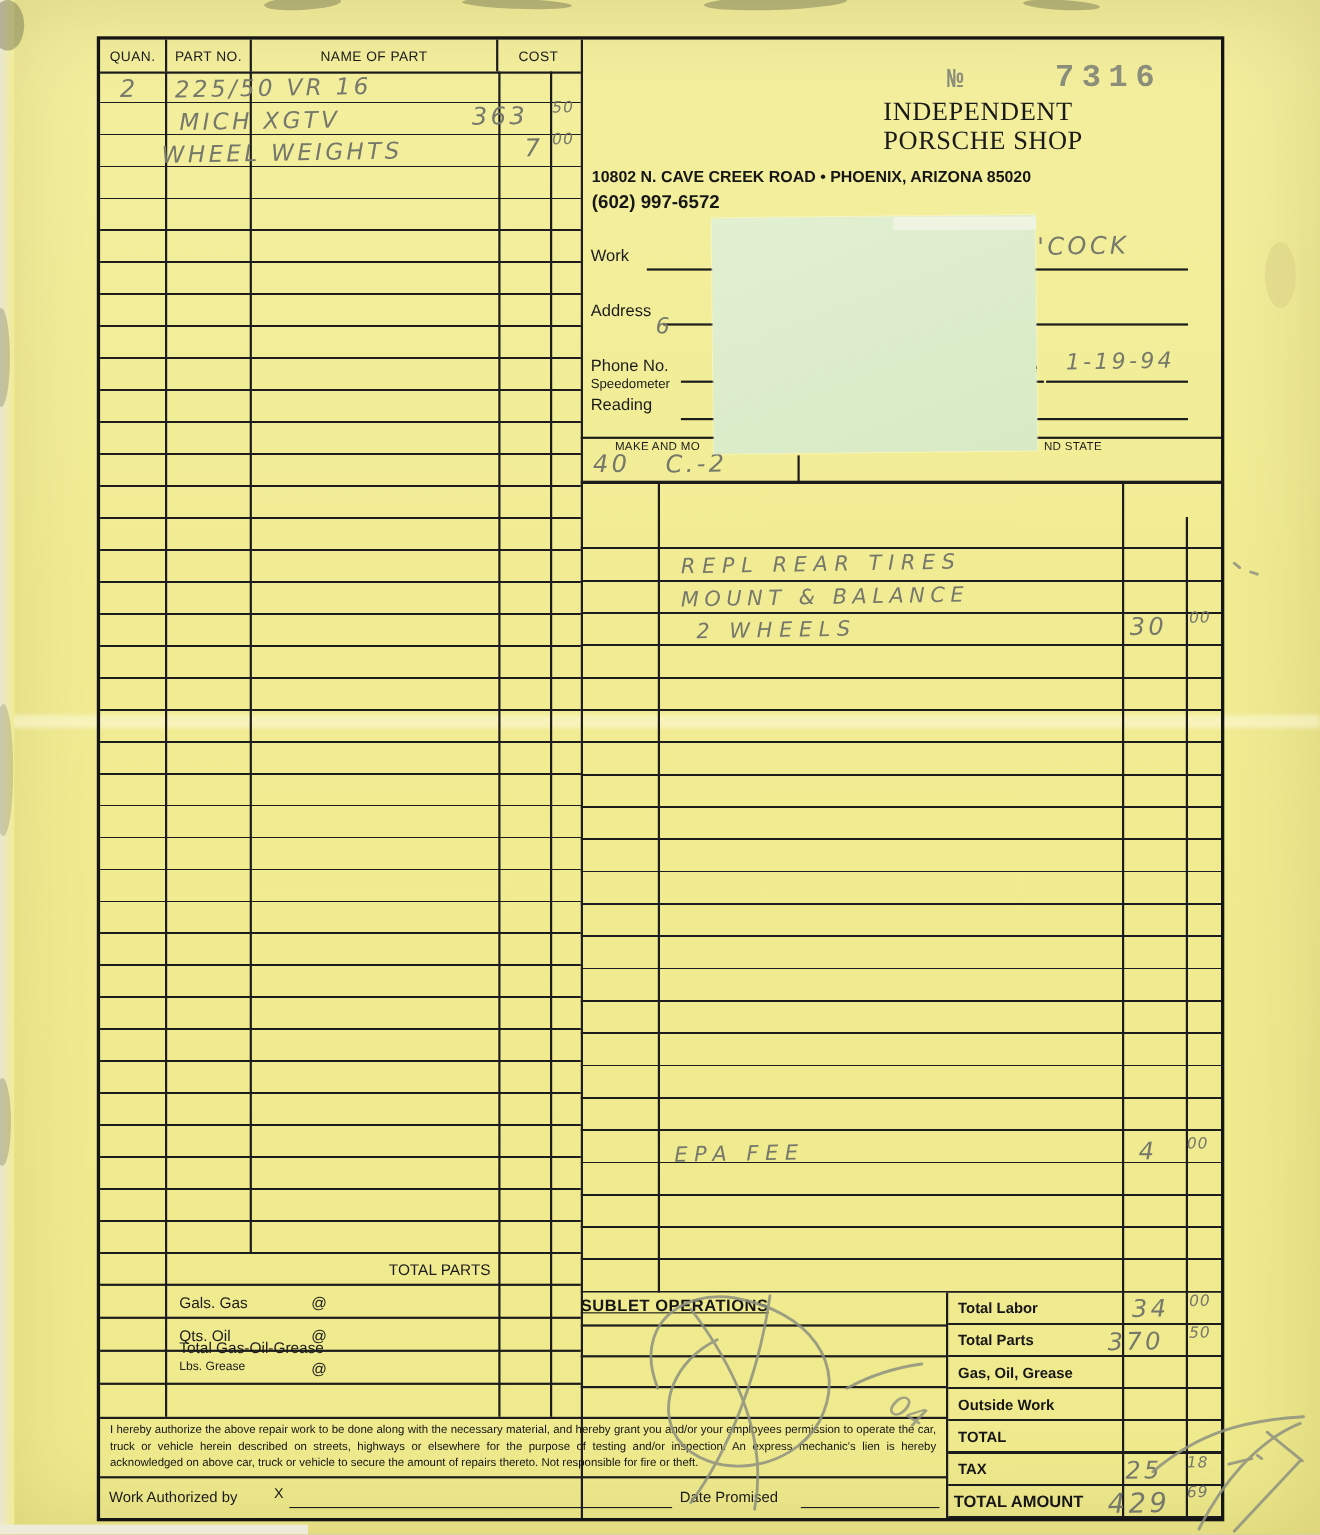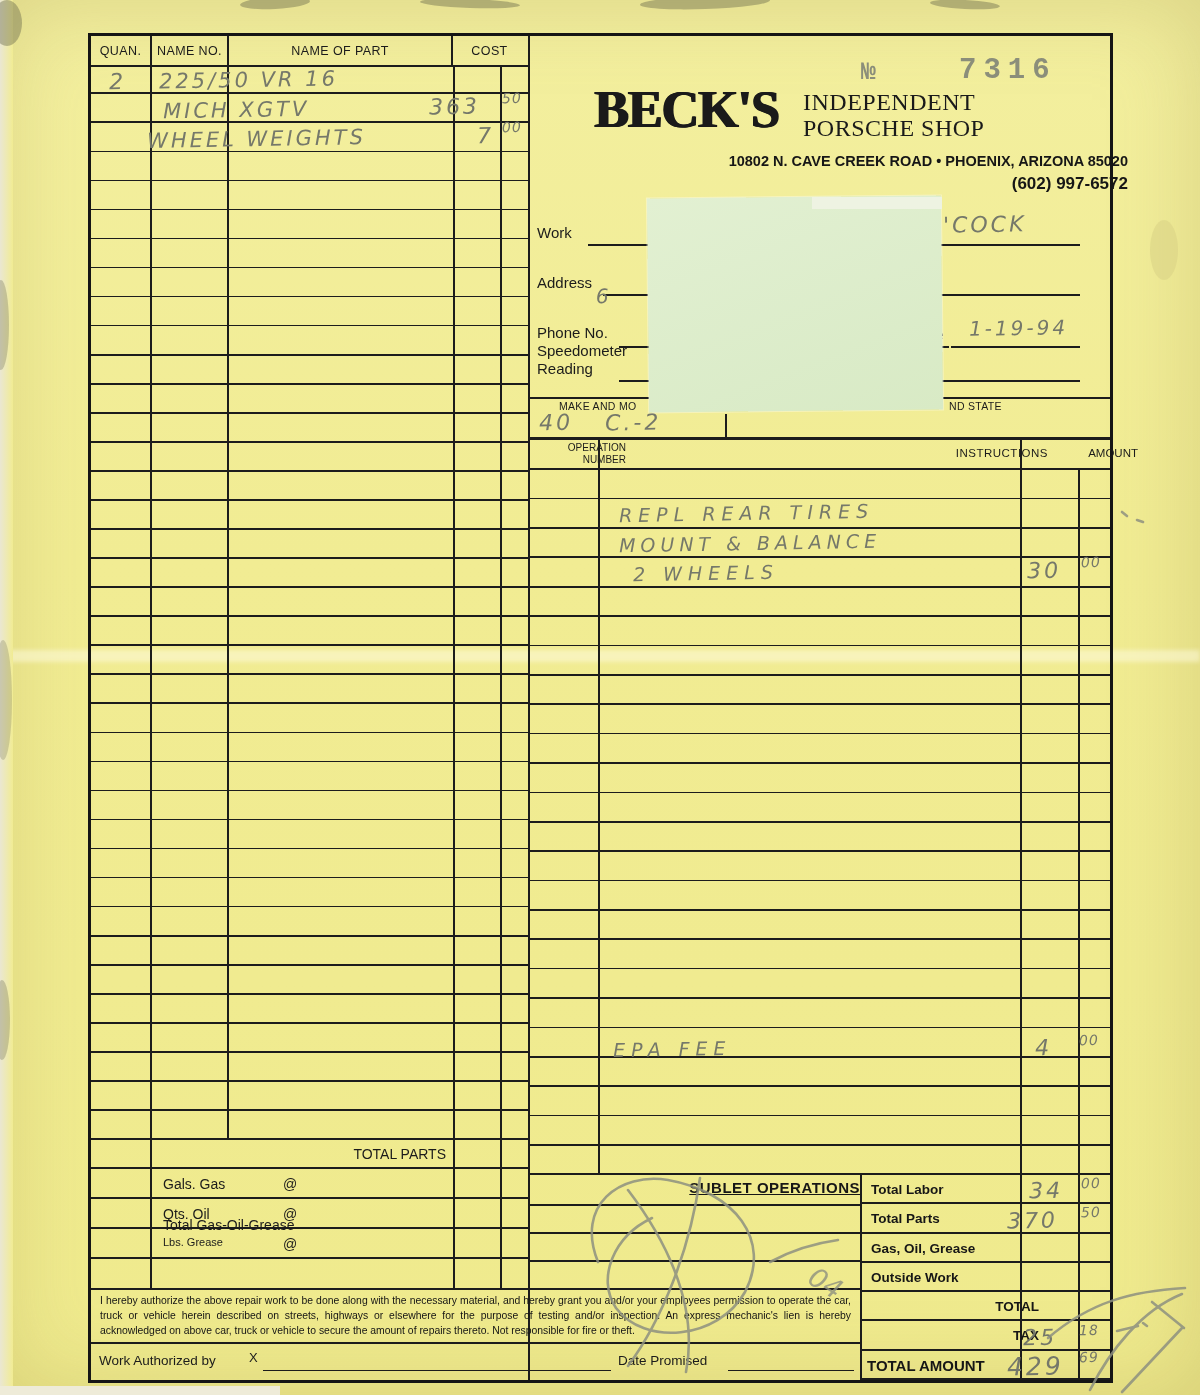--- a/index.html
+++ b/index.html
@@ -7,21 +7,21 @@
   .paper{position:absolute;left:0;top:0;width:1200px;height:1395px;
     background:linear-gradient(180deg,#f3ef9f 0%,#f1ec93 40%,#efea8d 100%);
     box-shadow:inset 0 0 90px rgba(150,138,60,.28);}
   .fold{position:absolute;left:0;top:650px;width:1200px;height:12px;background:rgba(253,250,220,.55);filter:blur(2px);}
   .stain{position:absolute;border-radius:50%;}
   .form{position:absolute;left:88px;top:33px;width:1025px;height:1350px;border:3px solid #151515;box-sizing:border-box;}
   .abs{position:absolute;}
   .vline{position:absolute;width:2px;background:#1c1c1c;}
   .hline{position:absolute;height:2px;background:#1c1c1c;}
   .lbl{color:#1b1b1b;}
-  .c{text-align:right;margin-left:28px;}
+  .c{text-align:left;}
   
   .pt-head{position:absolute;left:0;top:0;width:437px;height:29px;border-bottom:2px solid #1c1c1c;display:flex;}
   .pt-head>div{border-right:2px solid #1c1c1c;display:flex;align-items:center;justify-content:center;font-size:12.5px;letter-spacing:.4px;color:#1b1b1b;}
   .pt-rows{position:absolute;left:0;top:29px;width:437px;height:1075px;
     background:repeating-linear-gradient(to bottom,transparent 0,transparent 27.4px,#1c1c1c 27.4px,#1c1c1c 29.05px);}
   .row-band{position:absolute;left:0;width:437px;box-sizing:border-box;border-bottom:2px solid #1c1c1c;}
   
   .ops-head{position:absolute;left:437px;top:404px;width:582px;height:30px;border-bottom:2px solid #1c1c1c;box-sizing:border-box;}
   .ops-rows{position:absolute;left:437px;top:434px;width:582px;height:705px;
     background:repeating-linear-gradient(to bottom,transparent 0,transparent 27.7px,#1c1c1c 27.7px,#1c1c1c 29.38px);}
@@ -52,21 +52,21 @@
 <div class="tear" style="left:-7px;top:280px;width:16px;height:90px;opacity:.3;"></div>
 <div class="tear" style="left:-6px;top:640px;width:18px;height:120px;opacity:.25;"></div>
 <div class="tear" style="left:-6px;top:980px;width:16px;height:80px;opacity:.3;"></div>
 <div class="stain" style="left:1150px;top:220px;width:28px;height:60px;background:#d9d285;opacity:.55;"></div>
 <div class="stain" style="left:0px;top:1386px;width:280px;height:9px;background:#eeebd8;border-radius:0;"></div>
 
 <div class="form">
 
   <div class="pt-head">
     <div style="width:59px;">QUAN.</div>
-    <div style="width:75px;">NAME NO.</div>
+    <div style="width:75px;">PART NO.</div>
     <div style="width:222px;">NAME OF PART</div>
     <div style="width:73px;border-right:none;">COST</div>
   </div>
   <div class="pt-rows"></div>
 
   <div class="vline" style="left:59px;top:29px;height:1223px;"></div>
   <div class="vline" style="left:136px;top:29px;height:1075px;"></div>
   <div class="vline" style="left:362px;top:29px;height:1223px;"></div>
   <div class="vline" style="left:409px;top:29px;height:1223px;"></div>
   <div class="vline" style="left:437px;top:0px;height:1344px;"></div>
@@ -96,60 +96,51 @@
     <div class="lbl" style="position:absolute;left:72px;top:7px;font-size:11px;">Lbs. Grease</div>
     <div class="lbl" style="position:absolute;left:192px;top:7px;font-size:14px;">@</div>
   </div>
   <div class="row-band" style="top:1174px;height:29px;border-bottom:none;padding-left:21px;">
     <div class="lbl" style="position:absolute;left:72px;top:7px;font-size:14px;">Total Gas-Oil-Grease</div>
   </div>
 
   <div class="abs" style="left:770px;top:22px;font-size:25px;font-weight:bold;color:#8b8e7a;font-family:'Liberation Mono',monospace;">№</div>
   <div class="abs" style="left:868px;top:18px;font-size:29px;font-weight:bold;color:#8b8e7a;letter-spacing:7px;font-family:'Liberation Mono',monospace;">7316</div>
 
-  <div class="abs brand-serif" style="left:503px;top:44px;font-size:52px;font-weight:bold;color:#1a1a1a;letter-spacing:-1px;text-shadow:1.2px 0 #1a1a1a,-0.6px 0 #1a1a1a;">BECK'S</div>
   <div class="abs brand-serif" style="left:712px;top:53px;font-size:24px;color:#1a1a1a;letter-spacing:.5px;">INDEPENDENT</div>
   <div class="abs brand-serif" style="left:712px;top:79px;font-size:24px;color:#1a1a1a;letter-spacing:.5px;">PORSCHE SHOP</div>
   <div class="abs c" style="left:447px;top:117px;width:562px;font-size:14.5px;font-weight:bold;color:#161616;">10802 N. CAVE CREEK ROAD • PHOENIX, ARIZONA 85020</div>
   <div class="abs c" style="left:447px;top:138px;width:562px;font-size:17px;font-weight:bold;color:#161616;">(602) 997-6572</div>
 
   <div class="abs lbl" style="left:446px;top:188px;font-size:15px;">Work</div>
   <div class="hline" style="left:497px;top:208px;width:492px;height:1.6px;"></div>
   <div class="hw" style="left:852px;top:176px;font-size:22px;">'COCK</div>
 
   <div class="abs lbl" style="left:446px;top:238px;font-size:15px;">Address</div>
   <div class="hline" style="left:512px;top:258px;width:477px;height:1.6px;"></div>
   <div class="hw" style="left:505px;top:248px;font-size:20px;">6</div>
 
   <div class="abs lbl" style="left:446px;top:288px;font-size:15px;">Phone No.</div>
   <div class="hline" style="left:528px;top:310px;width:330px;height:1.6px;"></div>
   <div class="abs lbl" style="left:840px;top:290px;font-size:15px;">te</div>
   <div class="hline" style="left:860px;top:310px;width:129px;height:1.6px;"></div>
   <div class="hw" style="left:878px;top:280px;font-size:20px;">1-19-94</div>
 
-  <div class="abs lbl" style="left:446px;top:306px;font-size:15px;">Speedometer</div>
+  <div class="abs lbl" style="left:446px;top:306px;font-size:12px;">Speedometer</div>
   <div class="abs lbl" style="left:446px;top:324px;font-size:15px;">Reading</div>
   <div class="hline" style="left:528px;top:344px;width:461px;height:1.6px;"></div>
 
   <div class="hline" style="left:437px;top:361px;width:582px;"></div>
   <div class="abs lbl" style="left:468px;top:364px;font-size:10.5px;letter-spacing:.3px;text-align:right;">MAKE AND MO</div>
   <div class="abs lbl" style="left:858px;top:364px;font-size:10.5px;letter-spacing:.3px;">ND STATE</div>
   <div class="hw" style="left:448px;top:374px;font-size:22px;">40</div>
   <div class="hw" style="left:514px;top:374px;font-size:22px;">C.-2</div>
   <div class="vline" style="left:634px;top:378px;height:26px;"></div>
   <div class="hline" style="left:437px;top:401px;width:582px;height:3px;"></div>
 
-  <div class="ops-head">
-    <div class="abs c" style="left:0px;top:2px;width:70px;font-size:10px;line-height:1.2;color:#1b1b1b;">
-      <span>OPERATION</span><br>
-      <span>NUMBER</span>
-    </div>
-    <div class="abs c" style="left:70px;top:7px;width:422px;font-size:11.5px;letter-spacing:.5px;color:#1b1b1b;">INSTRUCTIONS</div>
-    <div class="abs c" style="left:492px;top:7px;width:90px;font-size:11.5px;color:#1b1b1b;">AMOUNT</div>
-  </div>
   <div class="ops-rows"></div>
   <div class="vline" style="left:507px;top:404px;height:735px;"></div>
   <div class="vline" style="left:929px;top:404px;height:940px;"></div>
   <div class="vline" style="left:987px;top:434px;height:910px;"></div>
 
   <div class="hw" style="left:528px;top:466px;font-size:19px;letter-spacing:6px;">REPL  REAR TIRES</div>
   <div class="hw" style="left:528px;top:496px;font-size:19px;letter-spacing:5px;">MOUNT  &amp;  BALANCE</div>
   <div class="hw" style="left:542px;top:526px;font-size:19px;letter-spacing:6px;">2  WHEELS</div>
   <div class="hw" style="left:936px;top:522px;font-size:22px;">30</div>
   <div class="hw cents" style="left:990px;top:518px;">00</div>

